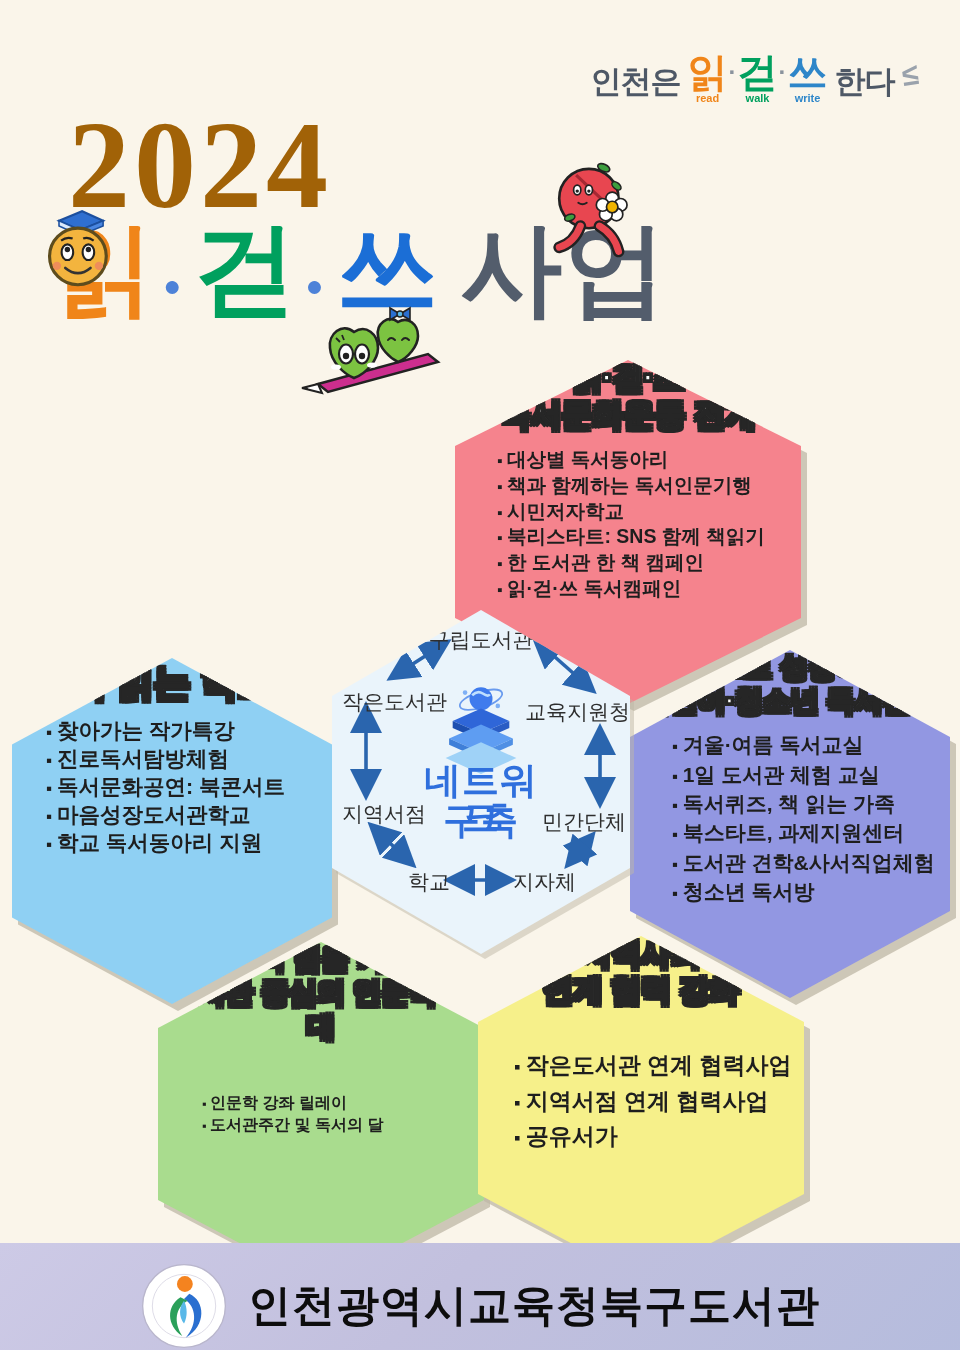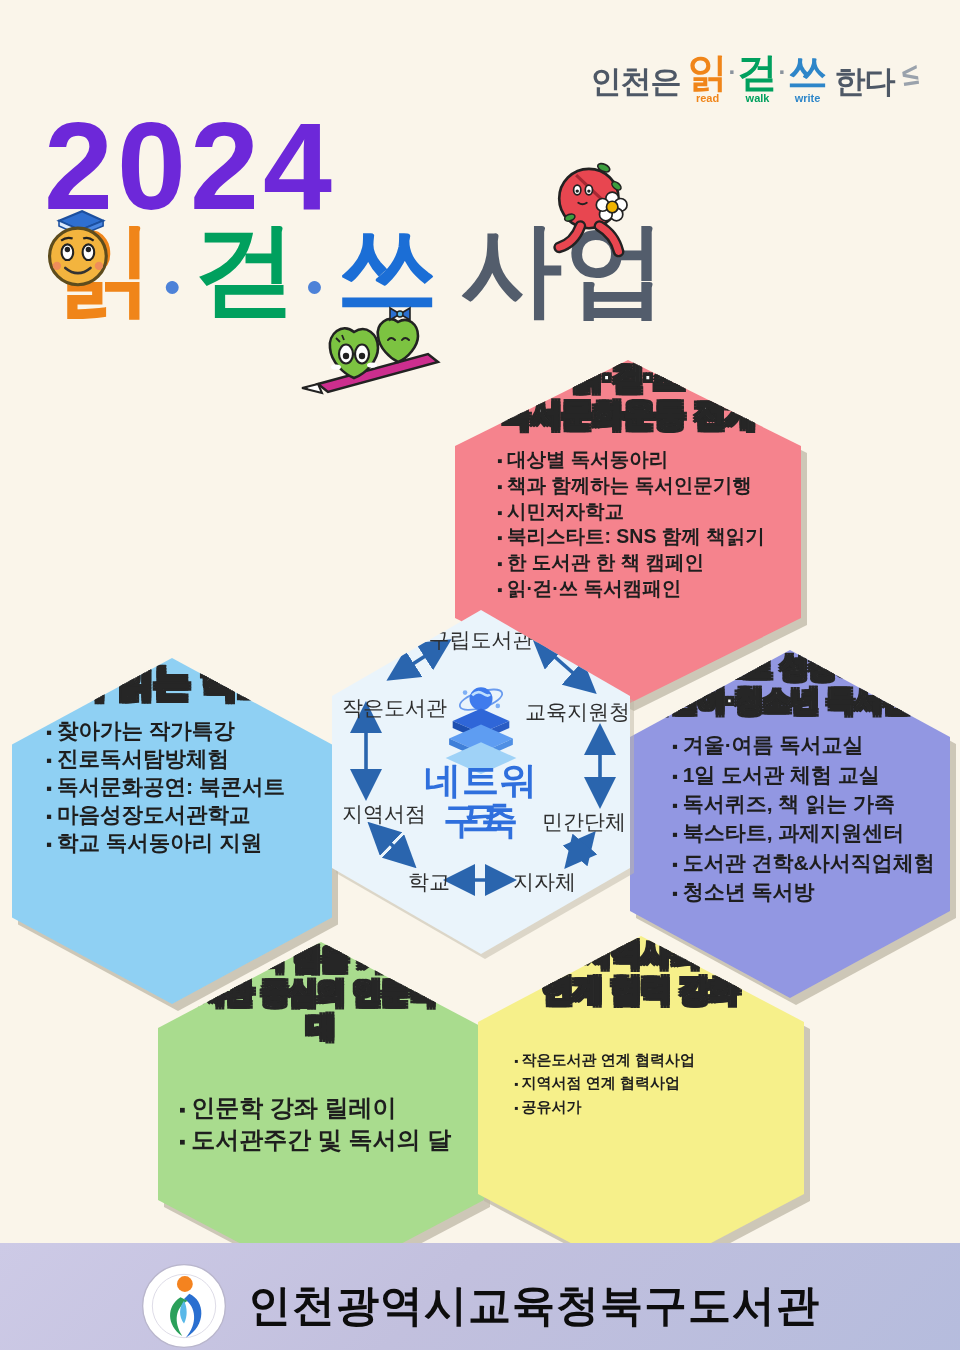--- a/index.html
+++ b/index.html
@@ -19,21 +19,21 @@
   .brand-ch.walk { color:#00a05e; }
   .brand-ch.write { color:#2e86c9; }
   .brand-en { font-size:11px; font-weight:700; margin-top:0px; letter-spacing:0; }
   .brand-en.read { color:#f08519; }
   .brand-en.walk { color:#00a05e; }
   .brand-en.write { color:#2e86c9; }
   .brand-dot { font-size:24px; font-weight:900; color:#8a939d; margin:6px 1px 0; }
   .wind-mark { font-size:30px; font-weight:700; color:#9aa2ac; margin-top:6px; transform:rotate(-8deg); }
 
   
-  .year { position:absolute; left:44px; top:104px; font-size:124px; font-weight:800; color:#6d28d9; letter-spacing:4px; line-height:1; }
+  .year { position:absolute; left:68px; top:104px; font-size:124px; font-weight:800; color:#a16207; letter-spacing:4px; line-height:1;font-family:Liberation Serif, serif; }
   .main-title { position:absolute; left:52px; top:218px; display:flex; align-items:center; line-height:1; }
   .mt-ch { font-size:102px; font-weight:800; letter-spacing:0; }
   .mt-read  { color:#f08519; }
   .mt-walk  { color:#00a05e; margin-left:4px; }
   .mt-write { color:#1b6ed6; margin-left:4px; }
   .mt-sep { font-size:30px; color:#4d82d8; margin:34px 9px 0; }
   .mt-suffix { font-size:102px; font-weight:800; color:#535d6c; margin-left:22px; letter-spacing:2px; }
 
   .mascot { position:absolute; }
   #face-mascot   { left:38px;  top:206px; width:84px;  height:84px; z-index:3; }
@@ -68,27 +68,27 @@
   #hex-blue   .hex-title { margin-top:60px; font-size:37px; }
   #hex-purple .hex-title { margin-top:34px; font-size:28px; line-height:1.22; }
   #hex-green  .hex-title { margin-top:44px; font-size:28px; line-height:1.22; }
   #hex-yellow .hex-title { margin-top:40px; font-size:30px; line-height:1.2; }
 
   .hex-items { list-style:none; color:#1e1e1e; font-weight:700; }
   .hex-items li::before { content:"▪ "; font-size:0.8em; }
   #hex-pink   .hex-items { margin-top:14px; padding-left:42px; font-size:19.5px; line-height:1.32; }
   #hex-blue   .hex-items { margin-top:10px; padding-left:34px; font-size:21.5px; line-height:1.3; }
   #hex-purple .hex-items { margin-top:12px; padding-left:42px; font-size:21px; line-height:1.4; }
-  #hex-green  .hex-items { margin-top:48px; padding-left:21px; font-size:24px; line-height:1.32; }
-  #hex-yellow .hex-items { margin-top:40px; padding-left:36px; font-size:15px; line-height:1.55; }
+  #hex-green  .hex-items { margin-top:48px; padding-left:44px; font-size:16px; line-height:1.32; }
+  #hex-yellow .hex-items { margin-top:40px; padding-left:36px; font-size:23px; line-height:1.55; }
 
   
   .nnode { position:absolute; font-size:21px; font-weight:400; color:#2e2e2e; white-space:nowrap; }
   #nn-top         { left:50%; transform:translateX(-50%); top:16px; }
-  #nn-upper-left  { left:10px;  top:84px; }
+  #nn-upper-left  { left:10px;  top:78px; }
   #nn-upper-right { right:0px;  top:88px; }
   #nn-left        { left:10px;  top:190px; }
   #nn-right       { right:4px;  top:198px; }
   #nn-bottom-left { left:76px;  top:258px; }
   #nn-bottom-right{ right:54px; top:258px; }
   .net-arrows { position:absolute; left:0; top:0; width:100%; height:100%; }
   .net-icon { position:absolute; left:50%; transform:translateX(-50%); top:72px; width:92px; height:92px; }
   .net-heading { position:absolute; left:50%; transform:translateX(-50%); text-align:center;
     font-size:37px; font-weight:800; color:#2f6fdd; letter-spacing:1px; line-height:1; }
   #net-h1 { top:152px; }

